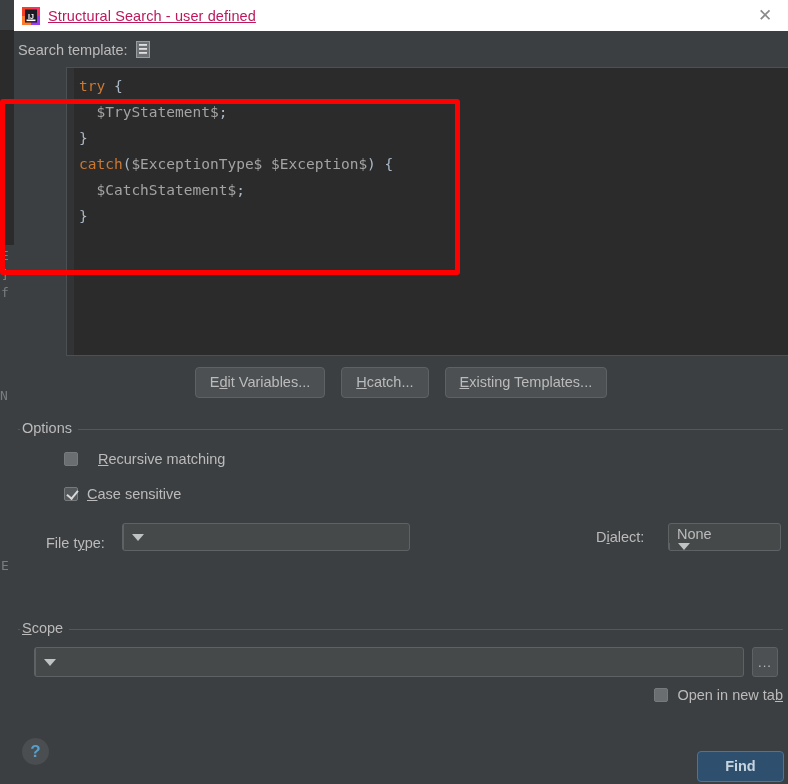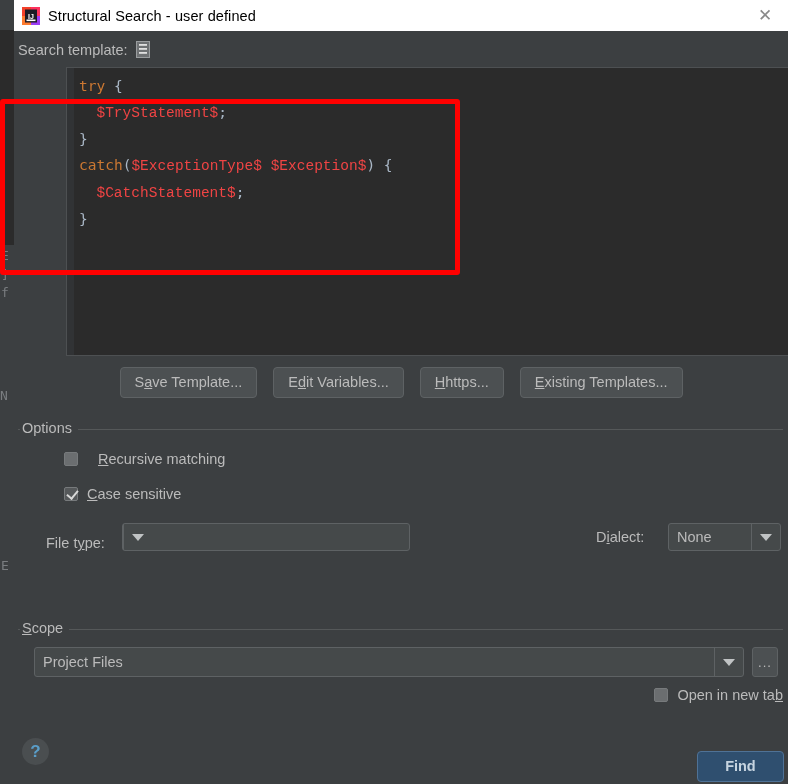--- a/index.html
+++ b/index.html
@@ -39,21 +39,21 @@
   .titlebar {
     position: absolute; left: 0; top: 0; width: 774px; height: 31px;
     background: #ffffff;
     display: flex; align-items: center;
   }
   .title-icon {
     width: 18px; height: 18px; margin-left: 8px; margin-right: 8px;
     position: relative; flex: none;
   }
   .title-text {
-    font-size: 14.5px; color: #000000; letter-spacing: .1px;
+    font-size: 14.5px; color: #be185d; letter-spacing: .1px; text-decoration: underline;
   }
   .title-close {
     position: absolute; right: 0; top: 0; width: 46px; height: 31px;
     display: flex; align-items: center; justify-content: center;
     color: #8a8a8a; font-size: 17px; line-height: 1;
     cursor: default;
   }
 
   .body { position: absolute; left: 0; top: 31px; width: 774px; bottom: 0; }
 
@@ -78,21 +78,21 @@
   }
   .code {
     position: absolute; left: 7px; top: 5px; right: 0; bottom: 0;
     font-family: "DejaVu Sans Mono", monospace;
     font-size: 14.5px; line-height: 26px;
     white-space: pre;
     padding-left: 5px;
     color: #a9b7c6;
   }
   .kw { color: #cc7832; }
-  .var { color: #ef4444; font-family: Liberation Mono, monospace; }
+  .var { color: #a3a3a3; }
   .punc { color: #a9b7c6; }
 
   
   .annot-rect {
     position: absolute;
     left: -14px; top: 68px; width: 460px; height: 176px;
     border: 5px solid #ff0000;
     border-radius: 3px;
     pointer-events: none;
     z-index: 40;
@@ -273,27 +273,24 @@
 
     <div class="editor-wrap">
       <div class="editor-gutter"></div>
       <div class="code" id="code-host"><div><span class="kw">try</span><span class="punc"> {</span></div><div><span class="punc">  </span><span class="var">$TryStatement$</span><span class="punc">;</span></div><div><span class="punc">}</span></div><div><span class="kw">catch</span><span class="punc">(</span><span class="var">$ExceptionType$</span><span class="punc"> </span><span class="var">$Exception$</span><span class="punc">) {</span></div><div><span class="punc">  </span><span class="var">$CatchStatement$</span><span class="punc">;</span></div><div><span class="punc">}</span></div></div>
     </div>
 
     <div class="annot-rect"></div>
 
     <div class="btn-row">
       <button class="btn">
-        <span>S</span><span class="mn">a</span><span>ve Template...</span>
-      </button>
-      <button class="btn">
         <span>E</span><span class="mn">d</span><span>it Variables...</span>
       </button>
       <button class="btn">
-        <span></span><span class="mn">H</span><span>https...</span>
+        <span></span><span class="mn">H</span><span>catch...</span>
       </button>
       <button class="btn">
         <span></span><span class="mn">E</span><span>xisting Templates...</span>
       </button>
     </div>
 
     <div class="group" style="left:4px; top:398px; width:765px; height:185px;">
       <div class="group-line"></div>
       <div class="group-title">Options</div>
 
@@ -312,36 +309,35 @@
         <span class="combo" style="width:288px;">
           <span class="arrow">
               <i></i>
             </span>
         </span>
       </div>
 
 
       <div style="position:absolute; left:578px; top:94px; display:flex; align-items:center;">
         <span class="field-label" style="width:72px;"><span>D</span><span class="mn">i</span><span>alect:</span></span>
-        <span class="combo" style="width:113px;">
+        <span class="combo" style="width:113px;flex-direction:column;">
           <span class="val">None</span>
           <span class="arrow">
               <i></i>
             </span>
         </span>
       </div>
     </div>
 
     <div class="group" style="left:4px; top:598px; width:765px; height:80px;">
       <div class="group-line"></div>
       <div class="group-title"><span class="mn">S</span><span>cope</span></div>
 
       <div style="position:absolute; left:16px; top:18px; display:flex; align-items:center; gap:8px;">
         <span class="combo" style="width:710px; height:30px;">
-          <span class="val">Project Files</span>
           <span class="arrow">
               <i></i>
             </span>
         </span>
         <span class="dots-btn" style="height:30px;">...</span>
       </div>
 
       <div class="chk-row" style="right:0px; top:58px;">
         <span class="chk"></span>
         <span class="chk-label"><span>Open in new ta</span><span class="mn">b</span></span>

